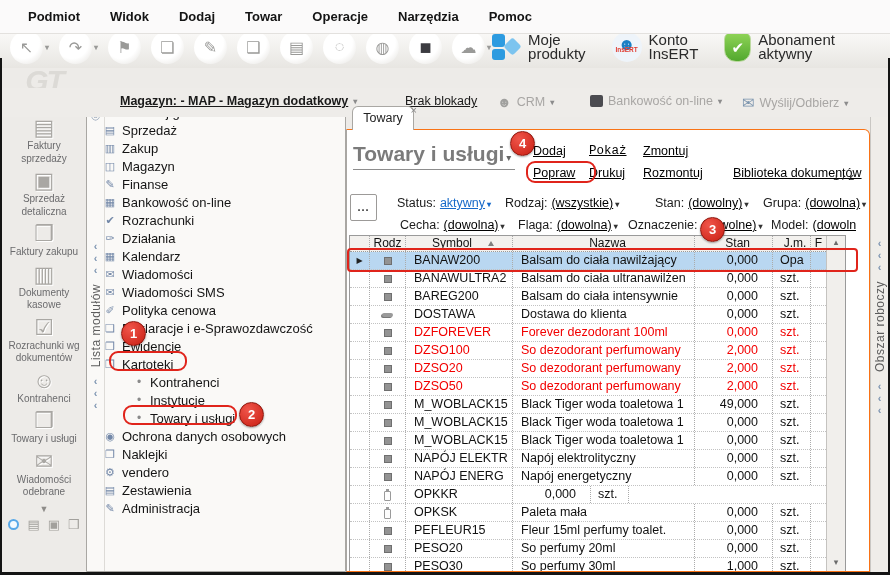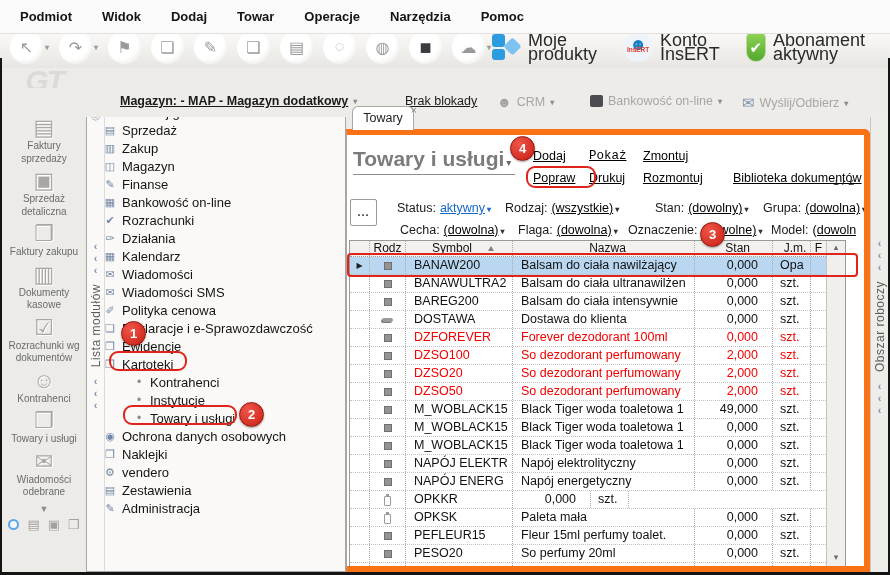--- a/index.html
+++ b/index.html
@@ -4,33 +4,33 @@
 <style>
   *{margin:0;padding:0;box-sizing:border-box;font-family:"Liberation Sans",sans-serif;}
   html,body{width:890px;height:575px;overflow:hidden;background:#000;}
   .window{position:relative;width:890px;height:575px;background:#edebe8;overflow:hidden;}
   .edge{position:absolute;background:#141414;z-index:60;}
   #edge-l{left:0;top:58px;width:2px;bottom:0;}
   #edge-r{right:0;top:58px;width:2px;bottom:0;}
   #edge-b{left:0;bottom:0;height:3px;width:890px;}
 
   
-  .menubar{position:absolute;left:0;top:0;width:890px;height:34px;background:#fbfafa;border-bottom:1px solid #e3e1de;display:flex;align-items:center;padding-left:20px;gap:30px;z-index:5;}
+  .menubar{position:absolute;left:0;top:0;width:890px;height:34px;background:#fbfafa;border-bottom:1px solid #e3e1de;display:flex;align-items:center;padding-left:28px;gap:30px;z-index:5;}
   .mi{font-size:13px;font-weight:600;color:#141414;cursor:default;}
 
   
   .toolbar{position:absolute;left:0;top:26px;width:890px;height:42px;background:linear-gradient(#fdfcfb,#e8e6e2);display:flex;align-items:center;padding:0 8px 0 10px;z-index:4;}
   .tb-left{display:flex;align-items:center;gap:10px;}
   .tbi{display:flex;align-items:center;gap:2px;}
   .circ{width:33px;height:33px;border-radius:50%;background:radial-gradient(circle at 40% 35%,#ffffff 55%,#e2e0dc);display:flex;align-items:center;justify-content:center;font-size:16px;color:#9a9a98;}
   .circ.dark{color:#3b3b40;font-size:20px;}
   .tbcar{font-size:8px;color:#9a9a98;}
   .tb-right{margin-left:auto;display:flex;align-items:center;gap:26px;padding-right:4px;}
   .tb-group{display:flex;align-items:center;gap:7px;}
-  .tb-lbl{font-size:18px;color:#2a2a2a;white-space:pre-line;line-height:14px;}
+  .tb-lbl{font-size:15px;color:#2a2a2a;white-space:pre-line;line-height:14px;}
   .mp-icon{position:relative;width:30px;height:30px;display:inline-block;}
   .mp-icon i{position:absolute;background:#2d9be0;border-radius:3px;}
   .mp-icon i.a{left:1px;top:2px;width:13px;height:13px;}
   .mp-icon i.b{left:1px;top:17px;width:13px;height:11px;}
   .mp-icon i.c{left:15px;top:8px;width:13px;height:13px;transform:rotate(45deg);background:#7cc4ef;}
   .ki-icon{position:relative;width:30px;height:30px;border-radius:50%;background:#eef4fa;color:#1b7fc4;font-size:17px;text-align:center;line-height:26px;}
   .ki-icon em{position:absolute;left:0;right:0;bottom:-1px;font-style:normal;font-size:6.5px;font-weight:700;color:#e03a2f;letter-spacing:0;}
   .shield{width:30px;height:30px;border-radius:7px 7px 12px 12px;background:linear-gradient(#8fd457,#52a82e);border:1px solid #bcd9a0;color:#fff;font-size:15px;text-align:center;line-height:29px;}
 
   
@@ -70,21 +70,21 @@
   .modi .mico{width:18px;text-align:center;font-size:11px;color:#7388a8;}
   .modi .mlbl{font-size:13px;color:#151515;margin-left:3px;white-space:nowrap;}
   .modi.sub{padding-left:30px;}
   .modi.sub .mico{color:#8a8a8a;font-size:12px;width:16px;}
 
   
   .tab{position:absolute;left:352px;top:106px;width:62px;height:24px;background:#fff;border:1px solid #a9a7a3;border-bottom:none;border-radius:6px 6px 0 0;z-index:6;font-size:12.5px;color:#222;text-align:center;line-height:22px;}
   .tabx{position:absolute;right:-4px;top:-8px;font-size:11px;color:#8a8a8a;}
 
   
-  .main{position:absolute;left:346px;top:129px;width:524px;bottom:3px;background:#fff;border:6px solid #f97316;border-left:1px solid #a9a7a3;border-radius:0 6px 0 0;z-index:2;overflow:hidden;}
+  .main{position:absolute;left:346px;top:129px;width:524px;bottom:3px;background:#fff;border:1px solid #f97316;border-left:1px solid #a9a7a3;border-radius:0 6px 0 0;z-index:2;overflow:hidden;}
   .ptitle{position:absolute;left:6px;top:12px;font-size:21px;font-weight:700;color:#7b7b7b;border-bottom:1px solid #8d8d8d;padding:0 4px 3px 0;}
   .ptitle .car2{font-size:10px;color:#666;margin-left:2px;font-weight:400;}
   .alink{position:absolute;font-size:12.5px;color:#000;text-decoration:underline;white-space:nowrap;cursor:pointer;}
   .dots{position:absolute;left:3px;top:64px;width:27px;height:27px;border:1px solid #9c9a98;background:#fff;border-radius:2px;font-size:11px;font-weight:700;color:#333;text-align:center;line-height:24px;letter-spacing:1px;}
   .fpair{position:absolute;font-size:12.5px;color:#1a1a1a;white-space:nowrap;}
   .fpair .fl{margin-right:4px;}
   .fpair .fv u{color:#000;}
   .fpair .fv .car{font-size:8px;color:#333;margin-left:2px;}
   .fpair .fv.blue u{color:#1669c9;}
   .fpair .fv.blue .car{color:#1669c9;}

